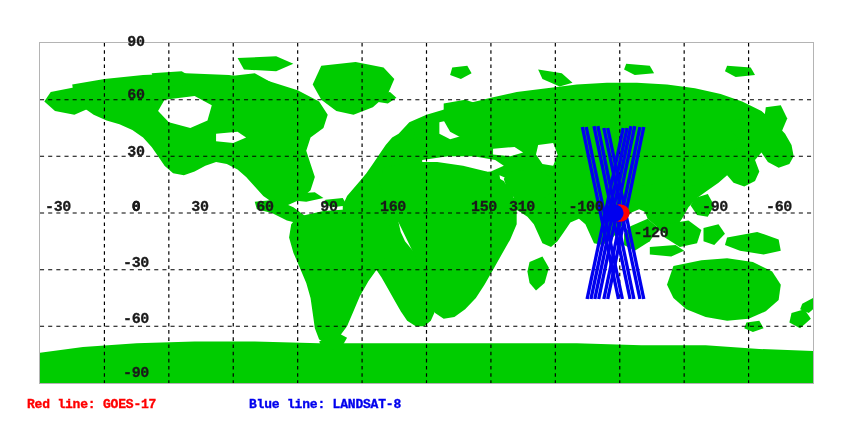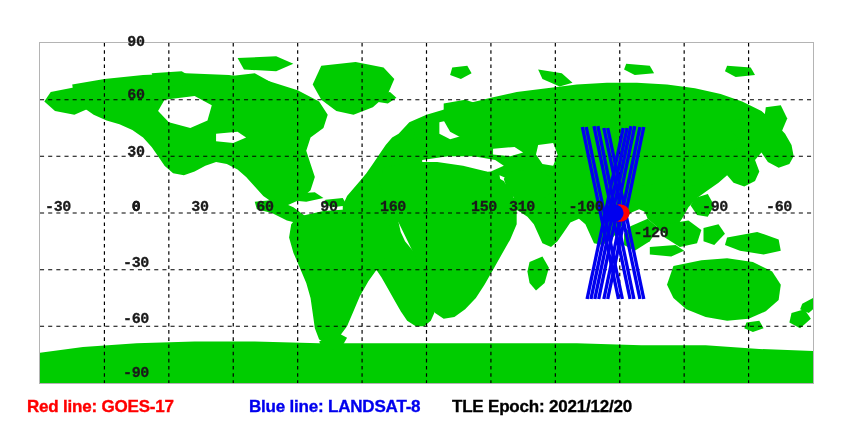--- a/index.html
+++ b/index.html
@@ -58,22 +58,22 @@
   
   #legend {
     position: absolute;
     left: 0;
     top: 392px;
     width: 850px;
     height: 28px;
   }
   .legend-item {
     position: absolute;
-    font-family: Liberation Sans, sans-serif;
-    font-size: 17px;
+    font-family: Liberation Mono, monospace;
+    font-size: 13px;
     font-weight: bold;
     white-space: nowrap;
     line-height: 1;
     letter-spacing: -0.2px;
   }
   #legend-red  { left: 27px;  top: 6px; color: #ff0000; -webkit-text-stroke: 0.35px #ff0000; }
   #legend-blue { left: 249px; top: 6px; color: #0000ee; text-align: center; -webkit-text-stroke: 0.35px #0000ee; }
   #legend-tle  { left: 452px; top: 6px; color: #000000; -webkit-text-stroke: 0.35px #000000; }
 </style>
 </head>
@@ -262,16 +262,15 @@
     <span class="tick-label lat-label" style="left:136px; top:152px;">30</span>
     <span class="tick-label lat-label" style="left:136px; top:207px;">0</span>
     <span class="tick-label lat-label" style="left:136px; top:263px;">-30</span>
     <span class="tick-label lat-label" style="left:136px; top:319px;">-60</span>
     <span class="tick-label lat-label" style="left:136px; top:373px;">-90</span>
   </div>
 
   <div id="legend">
     <span class="legend-item" id="legend-red">Red line: GOES-17</span>
     <span class="legend-item" id="legend-blue">Blue line: LANDSAT-8</span>
-    <span class="legend-item" id="legend-tle">TLE Epoch: 2021/12/20</span>
   </div>
 
 </div>
 
 </body></html>

